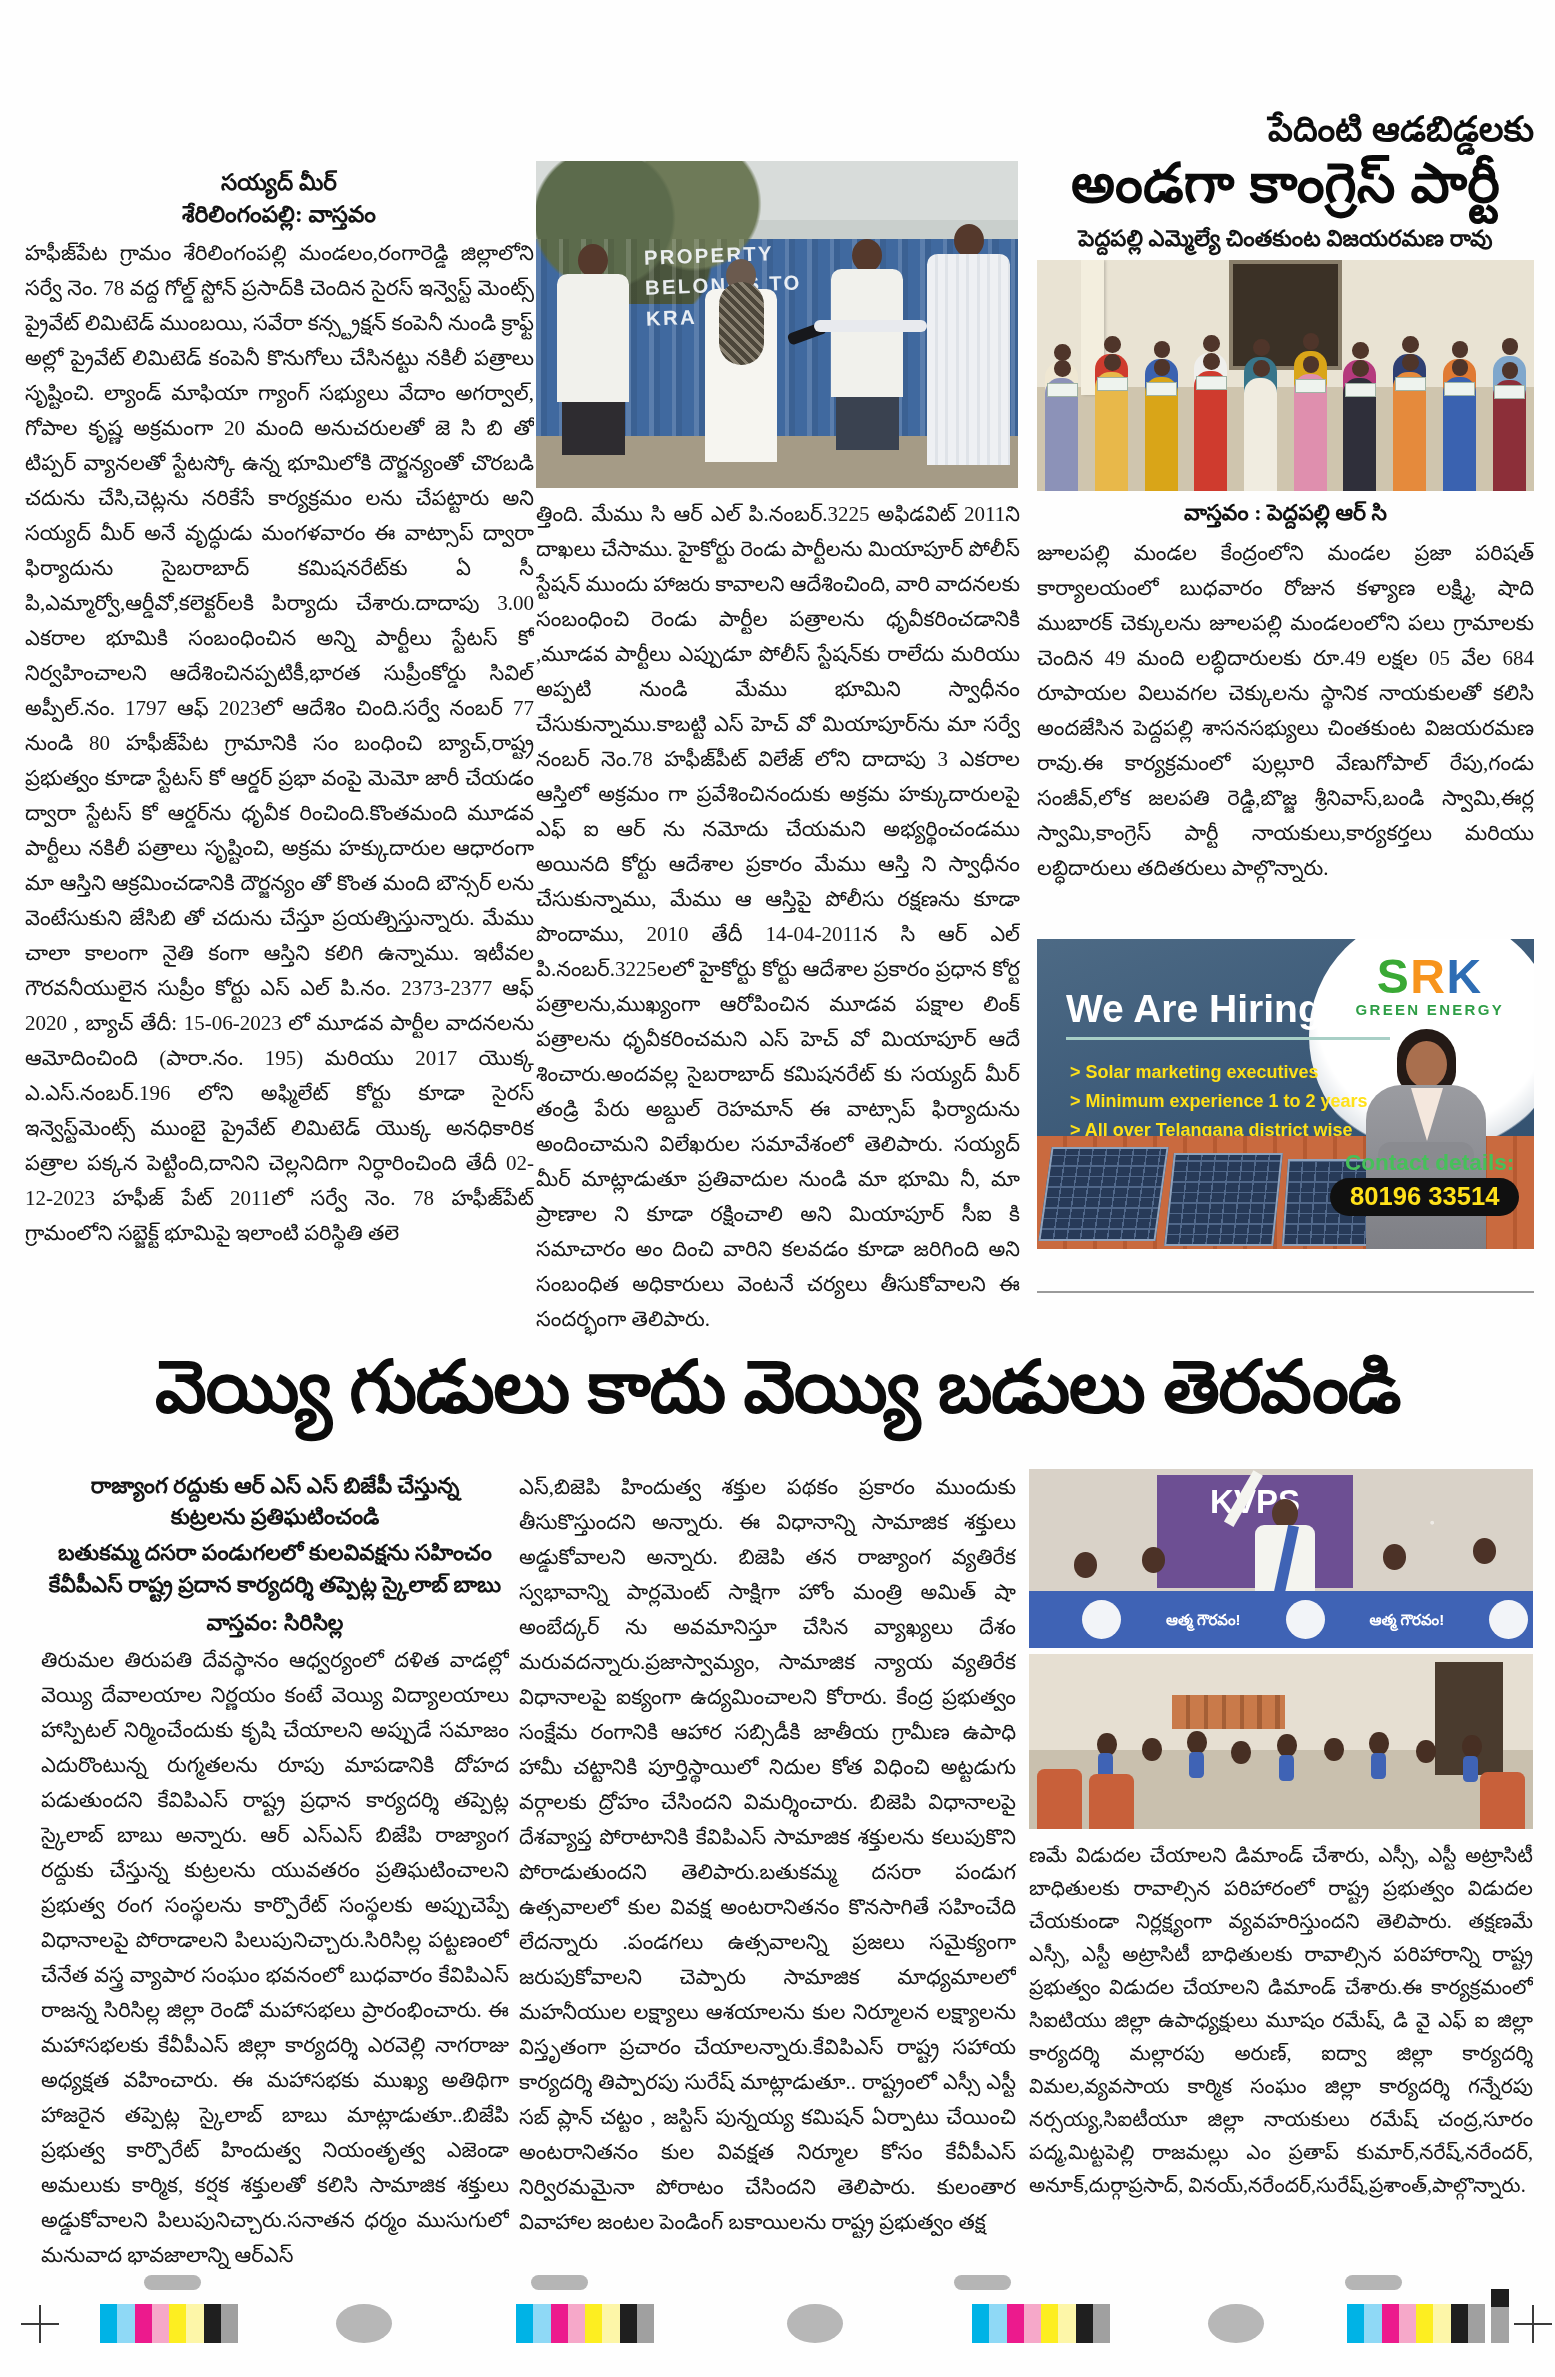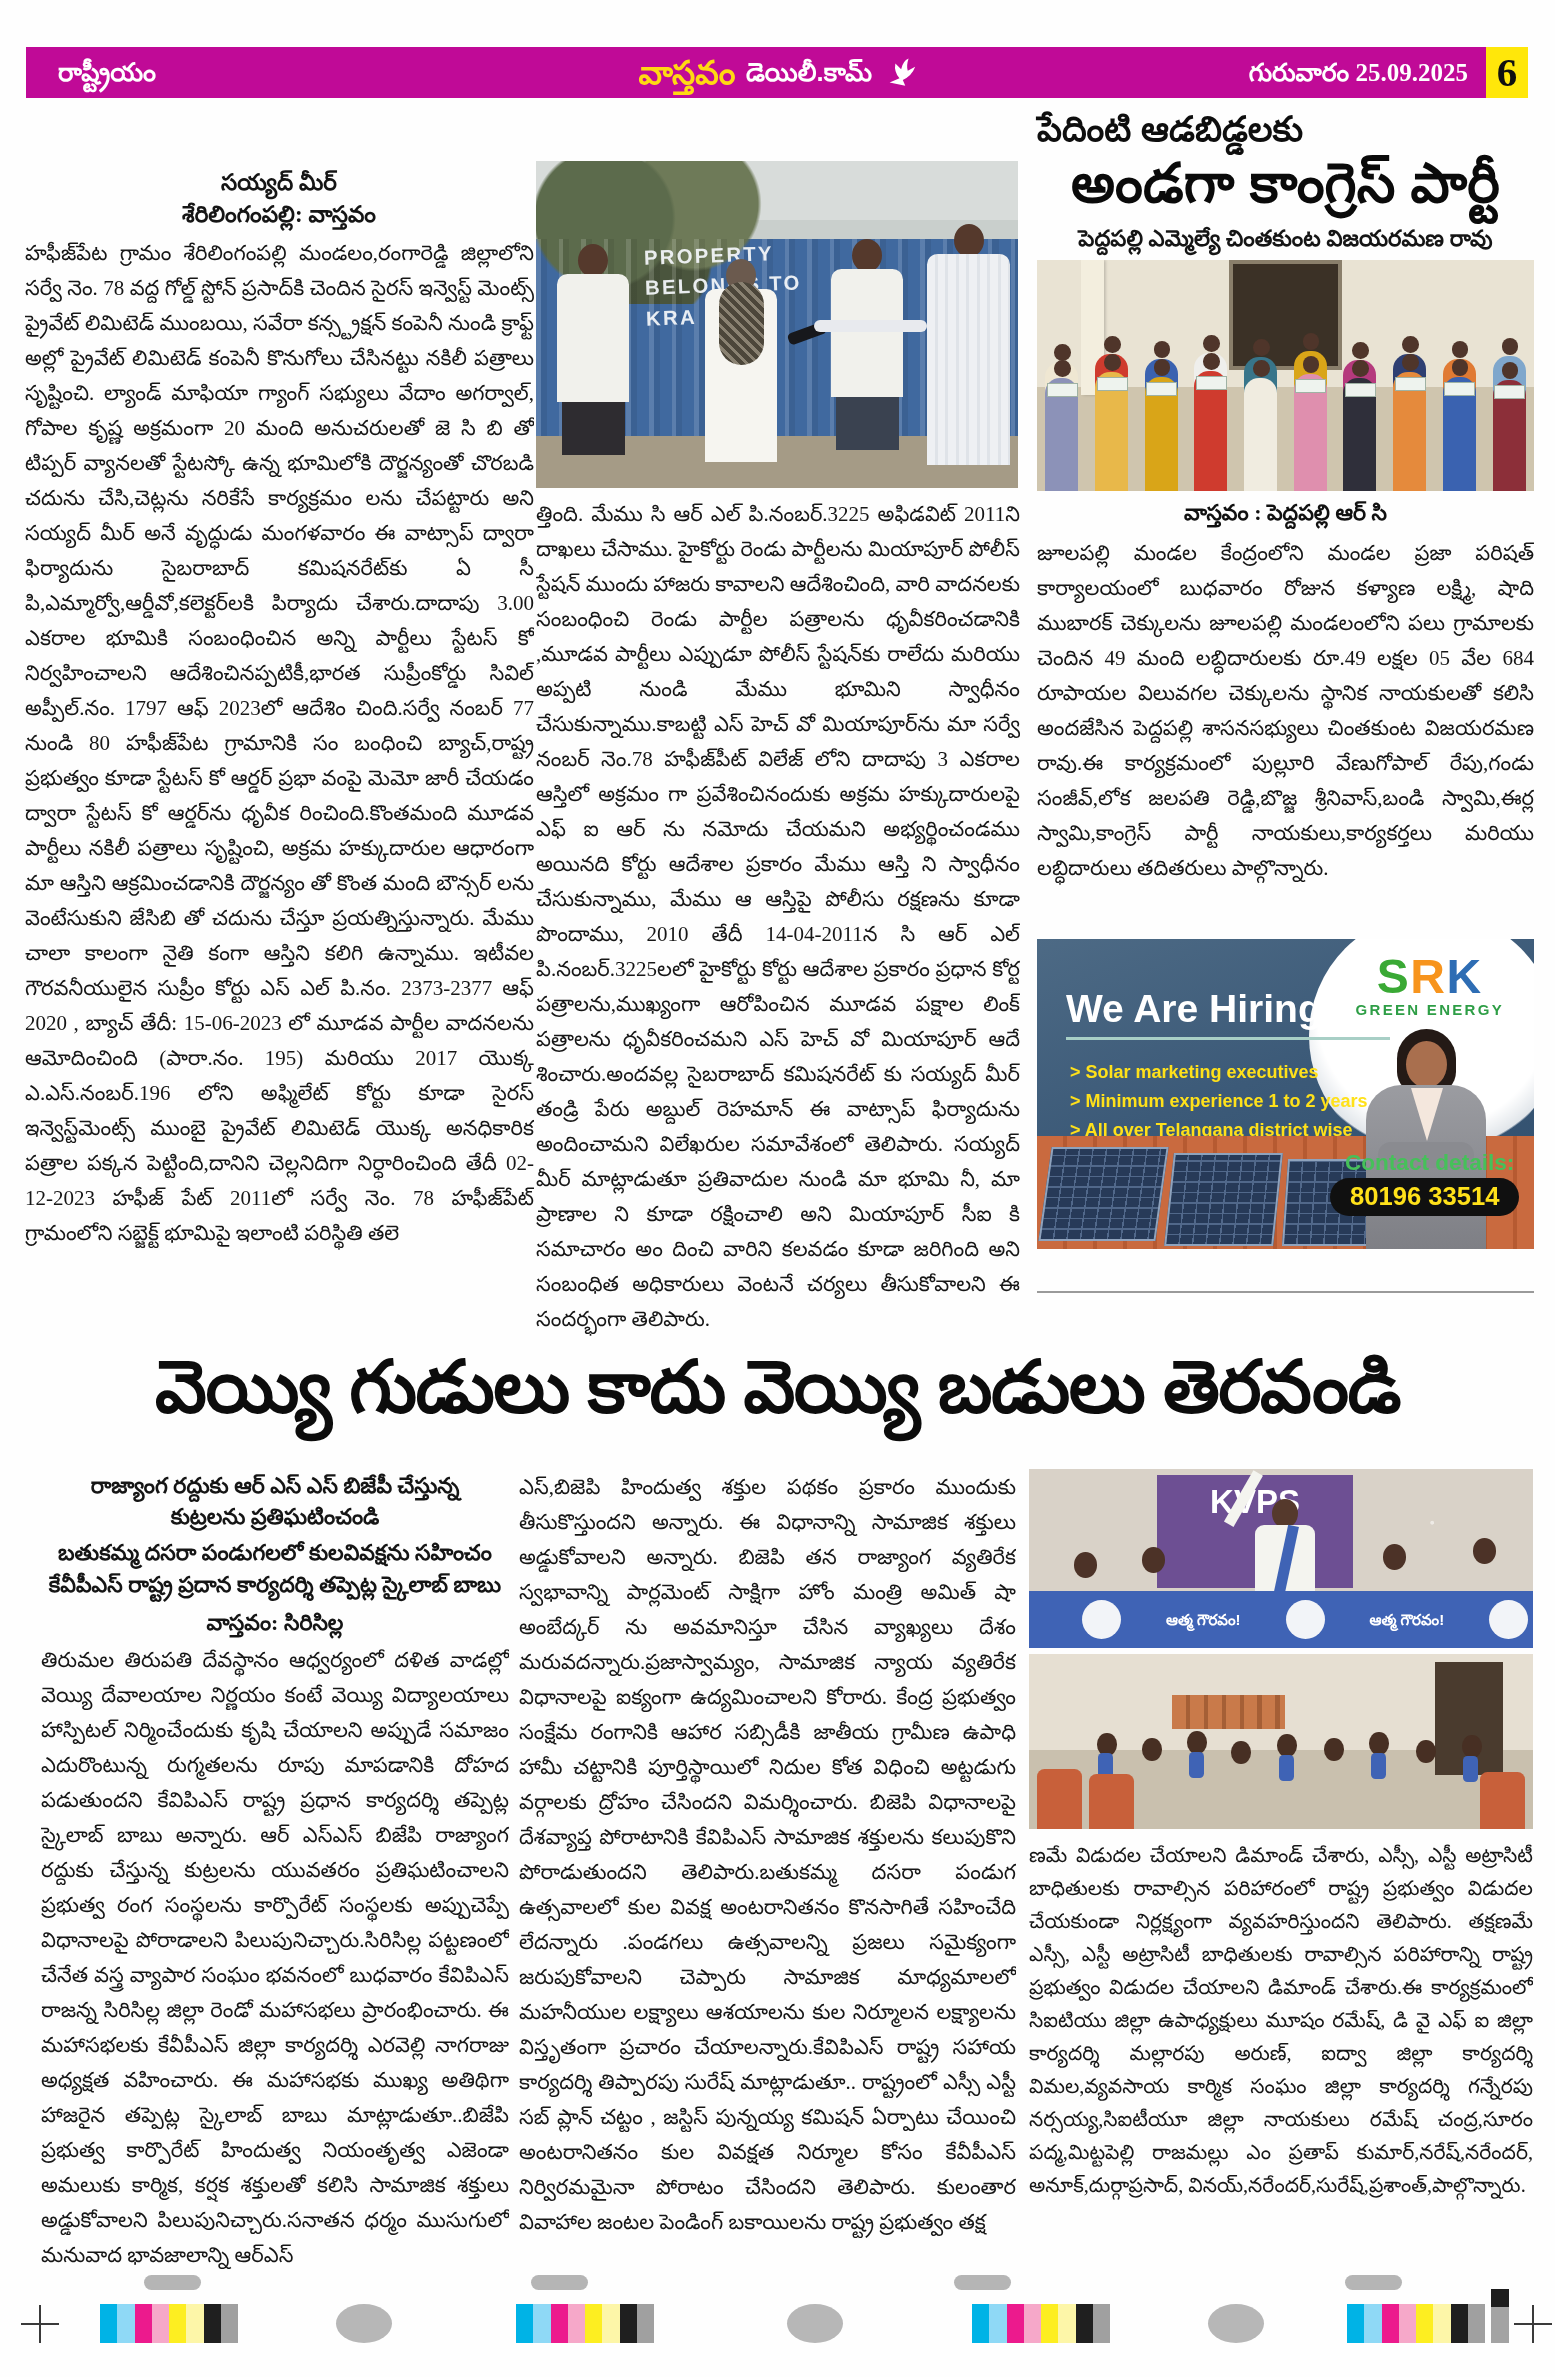--- a/index.html
+++ b/index.html
@@ -59,21 +59,21 @@
   .sash{position:absolute;left:25.6px;top:0;width:10.5px;height:68px;background:#3f63b5;transform:rotate(12deg);}
   .seated-head{position:absolute;width:22.6px;height:25.6px;border-radius:50%;background:#4c3227;}
   .audience-photo{left:1029px;top:1654px;width:504px;height:175px;background:linear-gradient(#e6dfd2 0 55%,#c9c0ae 55% 100%);}
   .stacked{position:absolute;left:143px;top:41px;width:113px;height:34px;
            background:repeating-linear-gradient(90deg,#c97a4a 0 13.5px,#a55f36 13.5px 18px);}
   .aud-head{position:absolute;width:19.6px;height:22.6px;border-radius:50%;background:#472f23;}
   .aud-scarf{position:absolute;width:15px;height:25.6px;background:#3f63b5;border-radius:4.5px;}
   .chair{position:absolute;width:45px;height:60px;background:#c8603a;border-radius:7.5px 7.5px 0 0;}
   .photo-caption{position:absolute;font:700 22px/1.2 "Liberation Serif",serif;text-align:center;color:#111;}
   
-  .cg-h1{position:absolute;left:1037px;top:110px;width:497px;text-align:left;
+  .cg-h1{position:absolute;left:1037px;top:110px;width:497px;text-align:right;
          font:800 35px/1.1 "Liberation Sans",sans-serif;color:#0e0e0e;}
   .cg-h2{position:absolute;left:1037px;top:152px;width:497px;text-align:center;
          font:900 55px/1.15 "Liberation Sans",sans-serif;color:#0a0a0a;}
   .cg-sub{position:absolute;left:1037px;top:225px;width:497px;text-align:center;
           font:700 22.6px/1.2 "Liberation Serif",serif;}
   
   .ad{position:absolute;left:1037px;top:939px;width:497px;height:351px;font-family:"Liberation Sans",sans-serif;}
   .ad-blue{position:absolute;left:0;top:0;width:497px;height:310px;overflow:hidden;
            background:linear-gradient(160deg,#4d6a85 0%,#3c5a78 45%,#2f4d6c 100%);}
   .ad-panels{position:absolute;left:0;bottom:0;width:497px;height:113px;
@@ -115,34 +115,20 @@
   .colorbar-group{position:absolute;top:4.5px;display:flex;height:39px;}
   .colorbar-group span{width:17.3px;height:39px;display:block;}
   .reg-ellipse{position:absolute;top:4.5px;width:56px;height:39px;border-radius:50%;background:#b7b7b7;}
   .reg-bar{position:absolute;top:-10.5px;width:18px;height:54px;background:linear-gradient(#1d1d1d 0 34%,#a3a3a3 34% 100%);}
 </style>
 </head>
 <body>
 
 <div class="page">
 
-  <div class="masthead">
-    <div class="mh-section">రాష్ట్రీయం</div>
-    <div class="mh-center">
-      <span class="mh-title">వాస్తవం</span>
-      <span class="mh-suffix">డెయిలీ.కామ్</span>
-      <span style="display:inline-flex;">
-        <svg viewBox="0 0 40 40" width="33" height="33">
-            <path d="M8 32 L20 27 Q13 19 15 9 L22 16 Q24 6 31 3 Q28 12 30 18 L39 13 Q35 24 24 29 L27 36 Z" fill="#ffffff"></path>
-          </svg>
-      </span>
-    </div>
-    <div class="mh-date">గురువారం 25.09.2025</div>
-    <div class="mh-pagebox">6</div>
-  </div>
 
   <div class="center-bold" style="position:absolute;left:26px;top:170px;width:506px;font-size:23px;">సయ్యద్ మీర్</div>
   <div class="center-bold" style="position:absolute;left:26px;top:202px;width:506px;font-size:23px;">శేరిలింగంపల్లి: వాస్తవం</div>
   <div class="bodycol" style="left:25px;top:236px;width:509px;height:1094px;">హఫీజ్‌పేట గ్రామం శేరిలింగంపల్లి మండలం,రంగారెడ్డి జిల్లాలోని సర్వే నెం. 78 వద్ద గోల్డ్ స్టోన్ ప్రసాద్‌కి చెందిన సైరస్ ఇన్వెస్ట్ మెంట్స్ ప్రైవేట్ లిమిటెడ్ ముంబయి, సవేరా కన్స్ట్రక్షన్ కంపెనీ నుండి క్రాఫ్ట్ అల్లో ప్రైవేట్ లిమిటెడ్ కంపెనీ కొనుగోలు చేసినట్టు నకిలీ పత్రాలు సృష్టించి. ల్యాండ్ మాఫియా గ్యాంగ్ సభ్యులు వేదాం అగర్వాల్, గోపాల కృష్ణ అక్రమంగా 20 మంది అనుచరులతో జె సి బి తో టిప్పర్ వ్యానలతో స్టేటస్కో ఉన్న భూమిలోకి దౌర్జన్యంతో చొరబడి చదును చేసి,చెట్లను నరికేసే కార్యక్రమం లను చేపట్టారు అని సయ్యద్ మీర్ అనే వృద్ధుడు మంగళవారం ఈ వాట్సాప్ ద్వారా ఫిర్యాదును సైబరాబాద్ కమిషనరేట్‌కు ఏ సీ పి,ఎమ్మార్వో,ఆర్డీవో,కలెక్టర్‌లకి పిర్యాదు చేశారు.దాదాపు 3.00 ఎకరాల భూమికి సంబంధించిన  అన్ని పార్టీలు స్టేటస్ కో నిర్వహించాలని ఆదేశించినప్పటికీ,భారత సుప్రీంకోర్డు సివిల్ అప్పీల్.నం. 1797 ఆఫ్ 2023లో ఆదేశిం చింది.సర్వే నంబర్ 77 నుండి 80 హఫీజ్‌పేట గ్రామానికి సం బంధించి బ్యాచ్,రాష్ట్ర ప్రభుత్వం కూడా స్టేటస్ కో ఆర్డర్ ప్రభా వంపై మెమో జారీ చేయడం ద్వారా స్టేటస్ కో ఆర్డర్‌ను ధృవీక రించింది.కొంతమంది మూడవ పార్టీలు నకిలీ పత్రాలు సృష్టించి, అక్రమ హక్కుదారుల  ఆధారంగా మా ఆస్తిని ఆక్రమించడానికి దౌర్జన్యం తో కొంత మంది బౌన్సర్ లను వెంటేసుకుని జేసిబి తో చదును చేస్తూ  ప్రయత్నిస్తున్నారు. మేము చాలా కాలంగా నైతి కంగా ఆస్తిని కలిగి ఉన్నాము.  ఇటీవల గౌరవనీయులైన సుప్రీం కోర్టు ఎస్ ఎల్ పి.నం. 2373-2377 ఆఫ్ 2020 , బ్యాచ్ తేదీ: 15-06-2023 లో మూడవ పార్టీల వాదనలను ఆమోదించింది (పారా.నం. 195) మరియు 2017 యొక్క ఎ.ఎస్.నంబర్.196 లోని అఫ్మిలేట్ కోర్టు కూడా సైరస్ ఇన్వెస్ట్‌మెంట్స్ ముంబై ప్రైవేట్ లిమిటెడ్ యొక్క అనధికారిక పత్రాల పక్కన పెట్టింది,దానిని చెల్లనిదిగా నిర్ధారించింది తేదీ 02-12-2023 హఫీజ్ పేట్ 2011లో సర్వే నెం. 78 హఫీజ్‌పేట్ గ్రామంలోని సబ్జెక్ట్ భూమిపై ఇలాంటి పరిస్థితి తలె</div>
 
   <div class="photo land-photo">
     <div class="trees"></div>
     <div class="fence"></div>
     <div class="fence-text">
       <div>PROPERTY</div>

